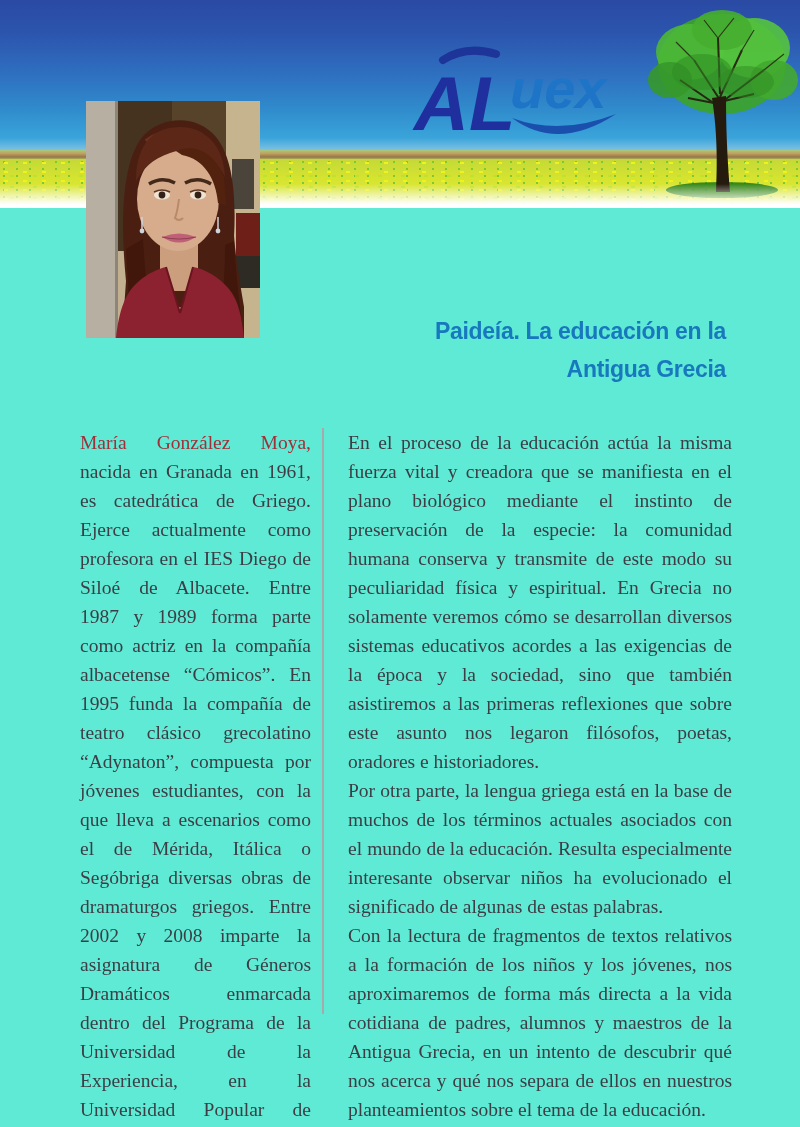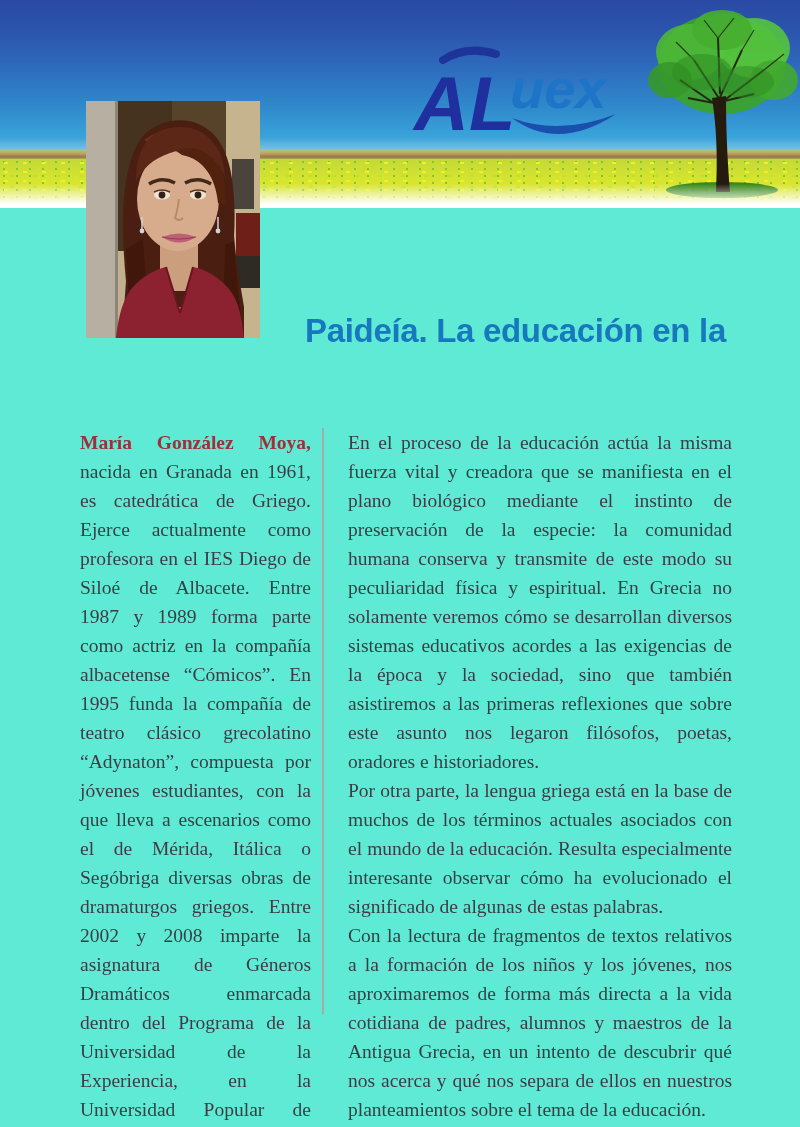--- a/index.html
+++ b/index.html
@@ -38,34 +38,34 @@
   .tree { position:absolute; left:642px; top:2px; width:158px; height:198px; z-index:2; }
   .logo { position:absolute; left:408px; top:42px; width:240px; height:108px; z-index:3; }
 
   
   .photo { position:absolute; left:86px; top:101px; width:174px; height:237px; z-index:6; }
 
   
   .title {
     position:absolute; top:312px; right:74px; z-index:4;
     font-family:"Liberation Sans", sans-serif;
-    font-weight:bold; font-size:33px; line-height:38px;
+    font-weight:bold; font-size:23px; line-height:38px;
     color:#1878be; text-align:right; letter-spacing:-0.3px;
   }
 
   
   .columns { position:absolute; left:80px; top:428px; width:652px; display:flex; }
   .col-left  { width:231px; }
   .divider   { width:2px; height:586px; background:#a9a9ab; margin-left:11px; margin-right:24px; }
   .col-right { flex:1; }
   p.body {
     font-size:19.5px; line-height:29px; color:#3d3d45;
     text-align:justify; hyphens:auto; -webkit-hyphens:auto;
   }
-  .author { color:#a12f3a;font-weight:bold; }
+  .author { color:#a12f3a; }
 </style>
 </head>
 <body>
 
 <div class="page">
 
   <div class="header">
     <div class="sky"></div>
     <div class="horizon"></div>
     <div class="field"></div>
@@ -140,27 +140,27 @@
     <circle cx="56" cy="130" r="2.4" fill="#cfd3da"></circle>
     <circle cx="132" cy="130" r="2.4" fill="#cfd3da"></circle>
 
     <path d="M 40 148 C 42 180 44 206 42 237 L 68 237 C 62 200 59 170 57 138 Z" fill="#42170b"></path>
     <path d="M 148 140 C 150 175 154 206 158 237 L 134 237 C 137 200 139 168 139 144 Z" fill="#42170b"></path>
 
     <path d="M 30 237 C 33 210 39 192 52 181 C 62 172 72 168 80 166 L 94 212 L 107 166 C 119 168 133 176 143 188 C 153 200 156 218 158 237 Z" fill="#8c2130"></path>
     <path d="M 80 166 L 94 212 M 107 166 L 94 212" stroke="#6a1420" stroke-width="2" fill="none"></path>
   </svg>
 
-  <h1 class="title"><span>Paideía. La educación en la</span><br></h1>
+  <h1 class="title"><span>Paideía. La educación en la</span><br><span>Antigua Grecia</span></h1>
 
   <div class="columns">
     <div class="col-left">
       <p class="body"><span class="author">María González Moya,</span> <span>nacida en Granada en 1961, es catedrática de Griego. Ejerce actualmente como profesora en el IES Diego de Siloé de Albacete. Entre 1987 y 1989 forma parte como actriz en la compañía albacetense “Cómicos”. En 1995 funda la compañía de teatro clásico grecolatino “Adynaton”, compuesta por jóvenes estudiantes, con la que lleva a escenarios como el de Mérida, Itálica o Segóbriga diversas obras de dramaturgos griegos. Entre 2002 y 2008 imparte la asignatura de Géneros Dramáticos enmarcada dentro del Programa de la Universidad de la Experiencia, en la Universidad Popular de Albacete.</span></p>
     </div>
     <div class="divider"></div>
     <div class="col-right">
       <p class="body">En el proceso de la educación actúa la misma fuerza vital y creadora que se manifiesta en el plano biológico mediante el instinto de preservación de la especie: la comunidad humana conserva y transmite de este modo su peculiaridad física y espiritual. En Grecia no solamente veremos cómo se desarrollan diversos sistemas educativos acordes a las exigencias de la época y la sociedad, sino que también asistiremos a las primeras reflexiones que sobre este asunto nos legaron filósofos, poetas, oradores e historiadores.</p>
-      <p class="body">Por otra parte, la lengua griega está en la base de muchos de los términos actuales asociados con el mundo de la educación. Resulta especialmente interesante observar cómo ha evolucionado el significado de algunas de estas palabras.</p>
+      <p class="body">Por otra parte, la lengua griega está en la base de muchos de los términos actuales asociados con el mundo de la educación. Resulta especialmente interesante observar niños ha evolucionado el significado de algunas de estas palabras.</p>
       <p class="body">Con la lectura de fragmentos de textos relativos a la formación de los niños y los jóvenes, nos aproximaremos de forma más directa a la vida cotidiana de padres, alumnos y maestros de la Antigua Grecia, en un intento de descubrir qué nos acerca y qué nos separa de ellos en nuestros planteamientos sobre el tema de la educación.</p>
     </div>
   </div>
 
 </div>
 
 </body></html>

